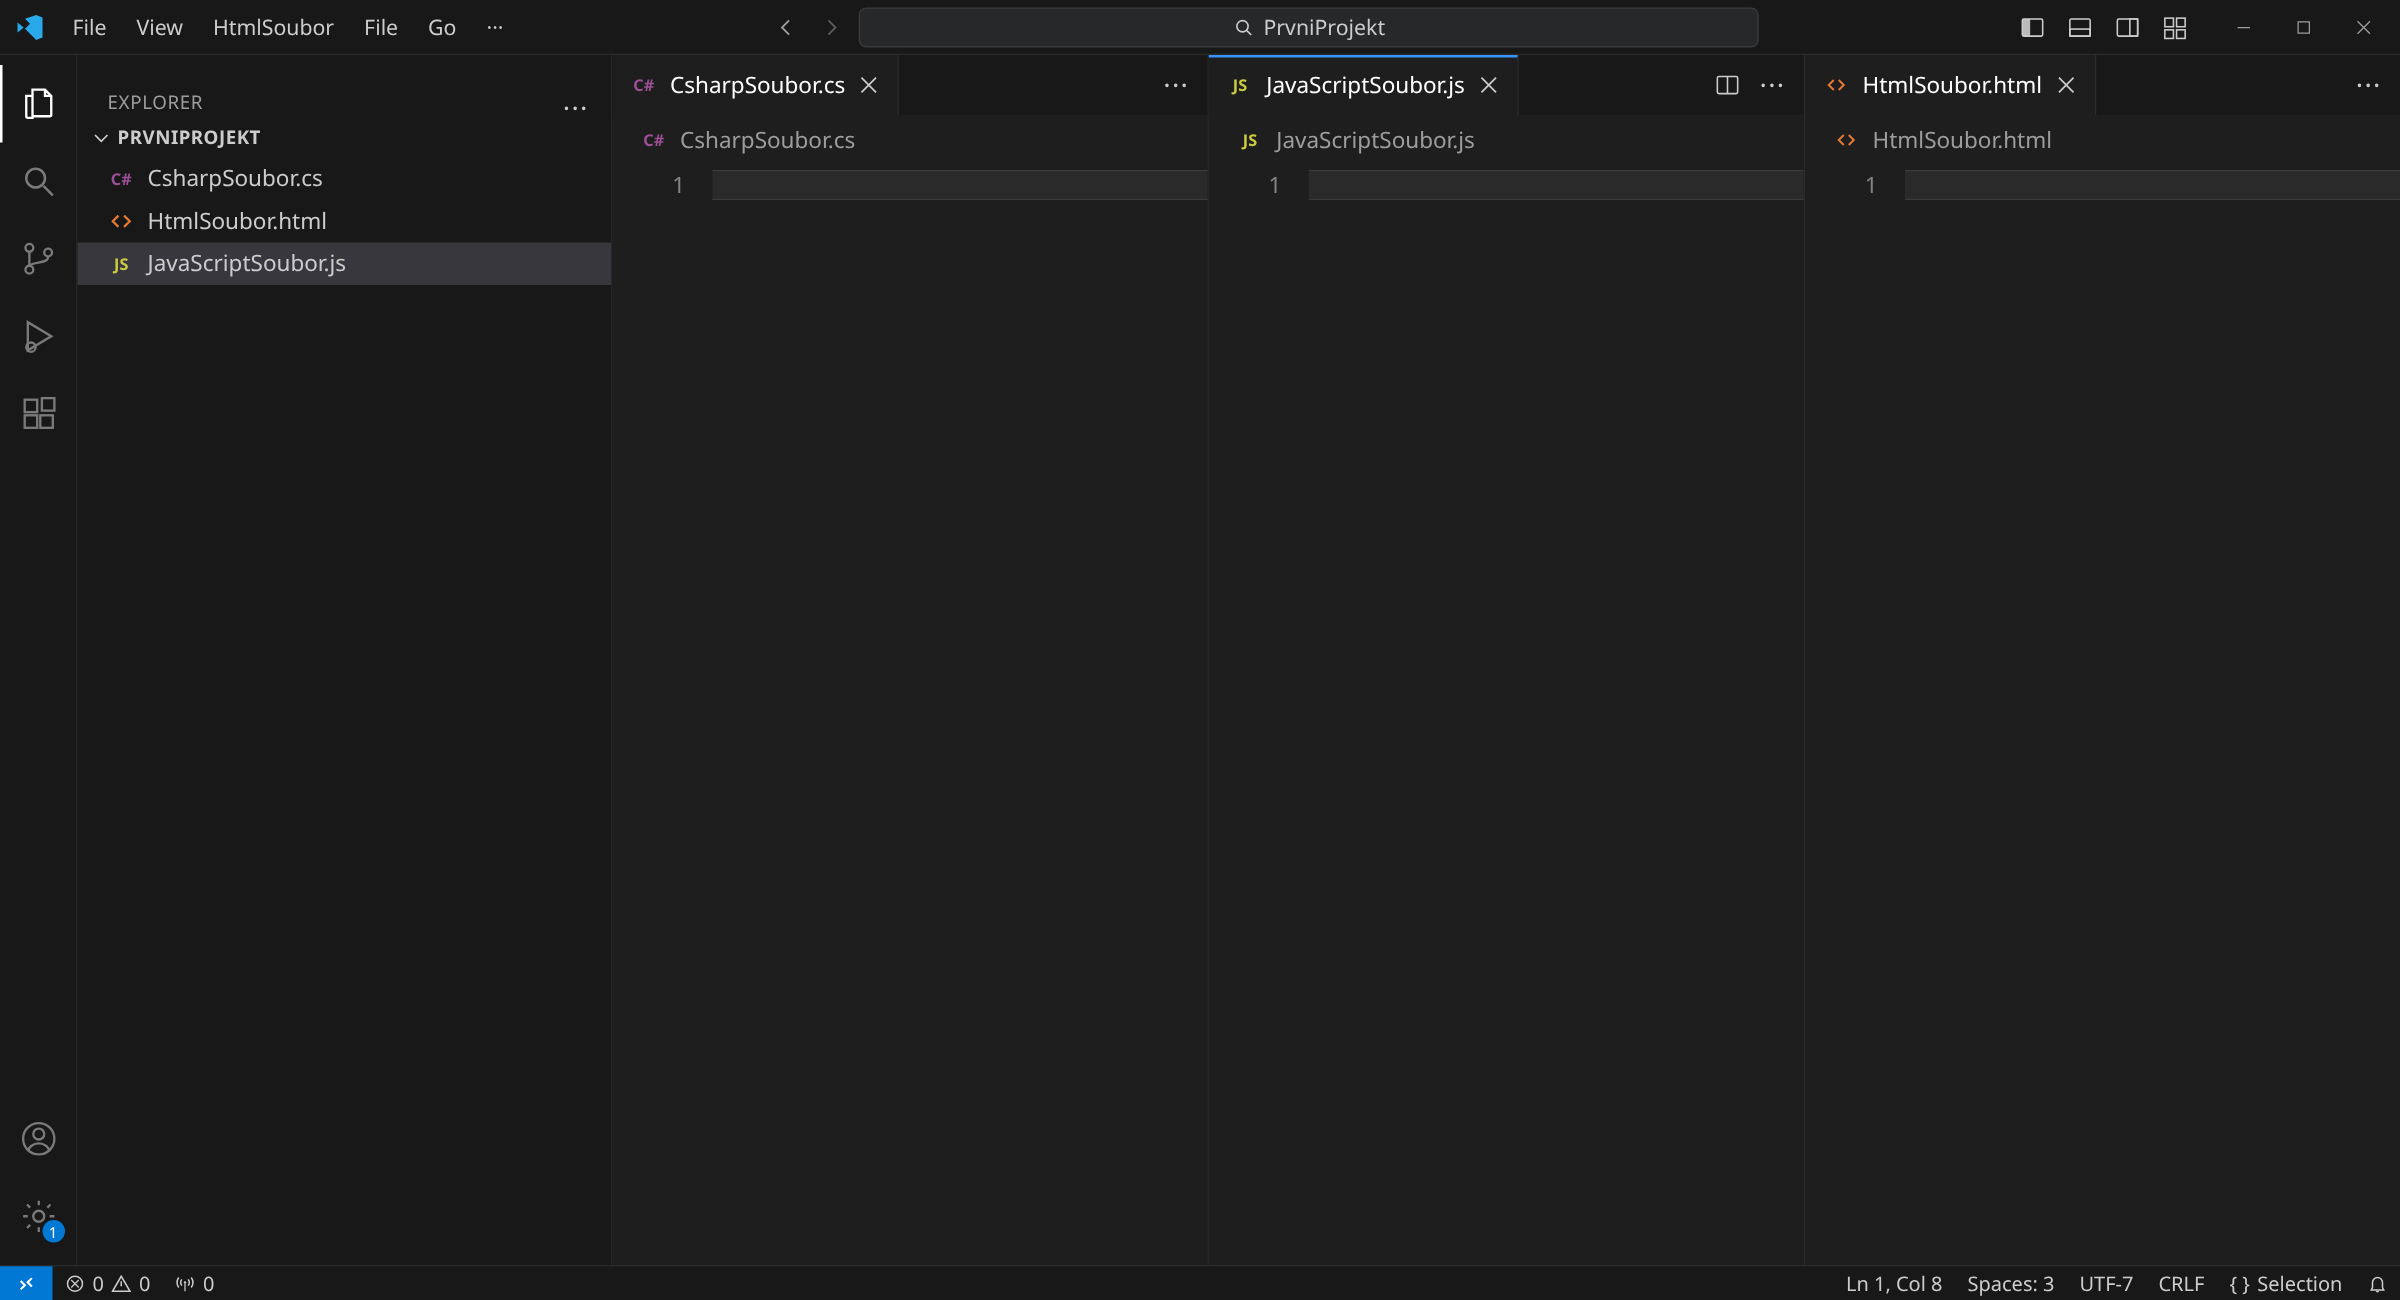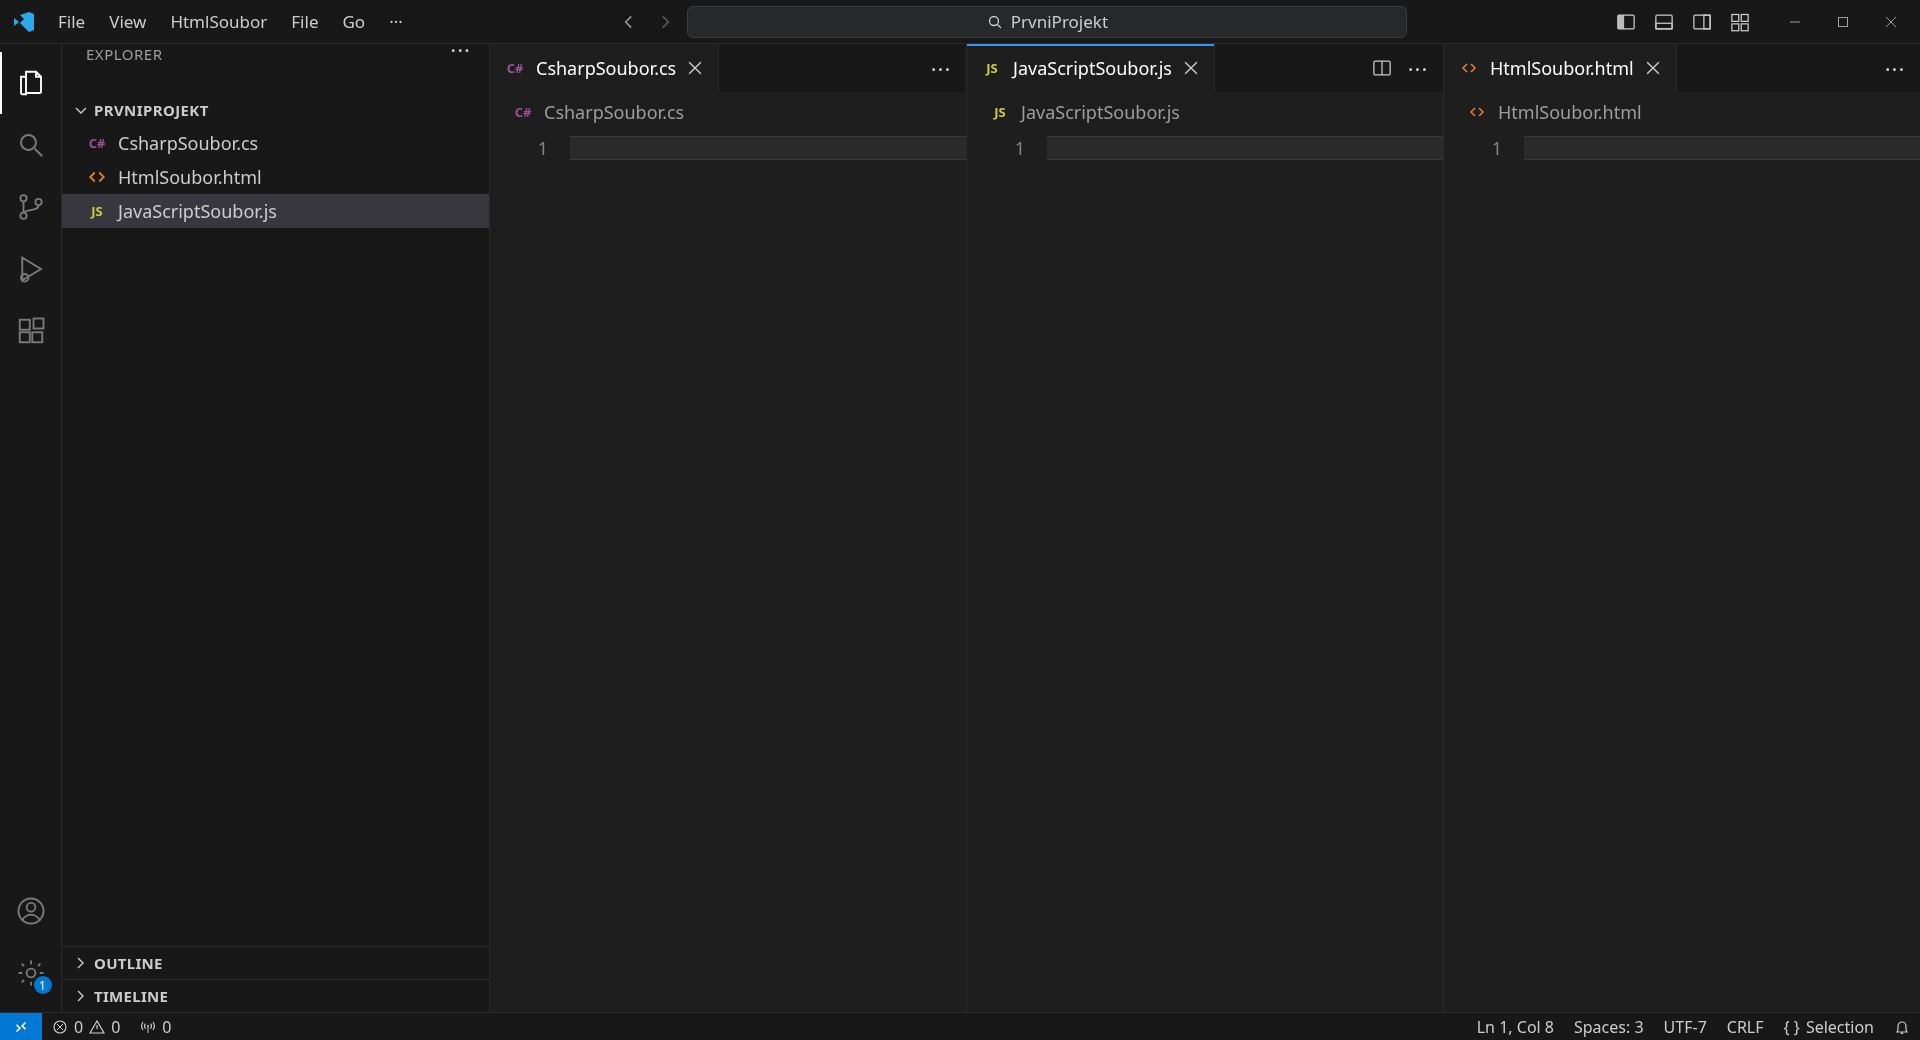--- a/index.html
+++ b/index.html
@@ -43,21 +43,21 @@
   .activity{width:62px;background:var(--bg-dark);border-right:1px solid var(--border);display:flex;flex-direction:column;}
   .activity-top,.activity-bottom{display:flex;flex-direction:column;align-items:center;}
   .activity-top{flex:1;padding-top:8px;}
   .activity-bottom{padding-bottom:8px;}
   .act-item{width:62px;height:62px;display:flex;align-items:center;justify-content:center;color:#7a7a7a;position:relative;}
   .act-item.active{color:#fff;}
   .act-item.active::before{content:"";position:absolute;left:0;top:0;bottom:0;width:2px;background:#fff;}
   .act-badge{position:absolute;right:10px;bottom:10px;background:var(--accent);color:#fff;font-size:12px;border-radius:10px;min-width:18px;height:18px;display:flex;align-items:center;justify-content:center;padding:0 4px;}
   
   .sidebar{width:428px;background:var(--bg-dark);display:flex;flex-direction:column;border-right:1px solid var(--border);}
-  .sb-header{height:48px;display:flex;align-items:flex-start;justify-content:space-between;padding:0 18px 0 24px;gap:40px;}
+  .sb-header{height:48px;display:flex;align-items:flex-end;justify-content:space-between;padding:0 18px 0 24px;gap:40px;}
   .sb-title{font-size:15px;letter-spacing:0.5px;color:var(--text-dim);}
   .ellipsis{font-size:22px;color:var(--text);letter-spacing:1px;line-height:0.5;}
   .sb-section{padding:4px 0;}
   .sb-folder{display:flex;align-items:center;gap:4px;padding:4px 10px;font-size:15px;font-weight:700;letter-spacing:.4px;}
   .sb-folder .chev{width:18px;}
   .tree{padding:2px 0;}
   .tree-item{display:flex;align-items:center;gap:10px;padding:5px 0 5px 24px;font-size:18px;cursor:default;}
   .tree-item.selected{background:var(--bg-selected);}
   .file-icon{width:22px;height:22px;display:inline-flex;align-items:center;justify-content:center;font-weight:700;font-size:13px;}
   .sb-collapsed{margin-top:auto;}
@@ -253,34 +253,20 @@
               </svg>
           </span>
           <span>HtmlSoubor.html</span>
         </div>
         <div class="tree-item selected">
           <span class="file-icon" style="color:var(--js-yellow)">JS</span>
           <span>JavaScriptSoubor.js</span>
         </div>
       </div>
     </div>
-    <div class="sb-collapsed">
-      <div class="sb-coll-item">
-        <svg width="16" height="16" viewBox="0 0 16 16">
-            <path fill="none" stroke="currentColor" stroke-width="1.4" d="M6 3l5 5-5 5"></path>
-          </svg>
-        <span>OUTLINE</span>
-      </div>
-      <div class="sb-coll-item">
-        <svg width="16" height="16" viewBox="0 0 16 16">
-            <path fill="none" stroke="currentColor" stroke-width="1.4" d="M6 3l5 5-5 5"></path>
-          </svg>
-        <span>TIMELINE</span>
-      </div>
-    </div>
   </div>
 
   <div class="editors">
 
     <div class="egroup">
       <div class="tabbar">
         <div class="tab active">
           <span class="file-icon" style="color:var(--cs-purple)">C#</span>
           <span>CsharpSoubor.cs</span>
           <span class="close">

